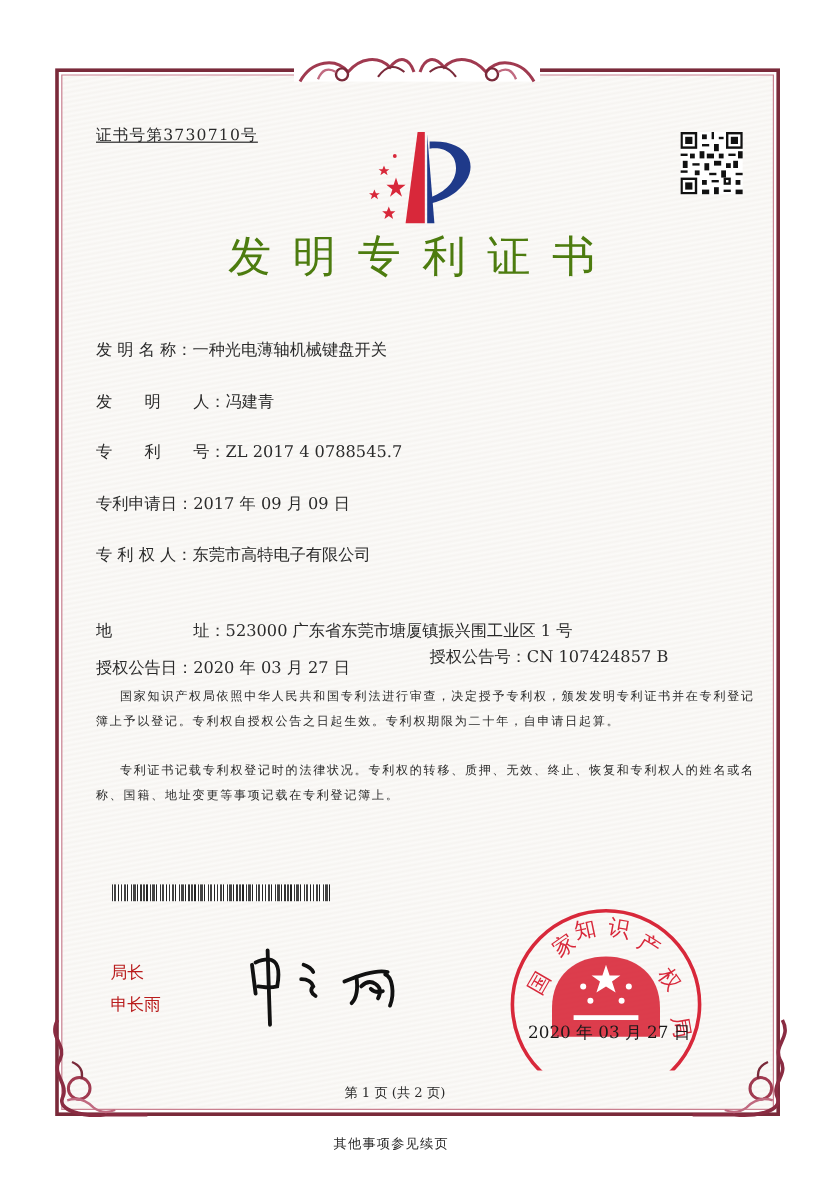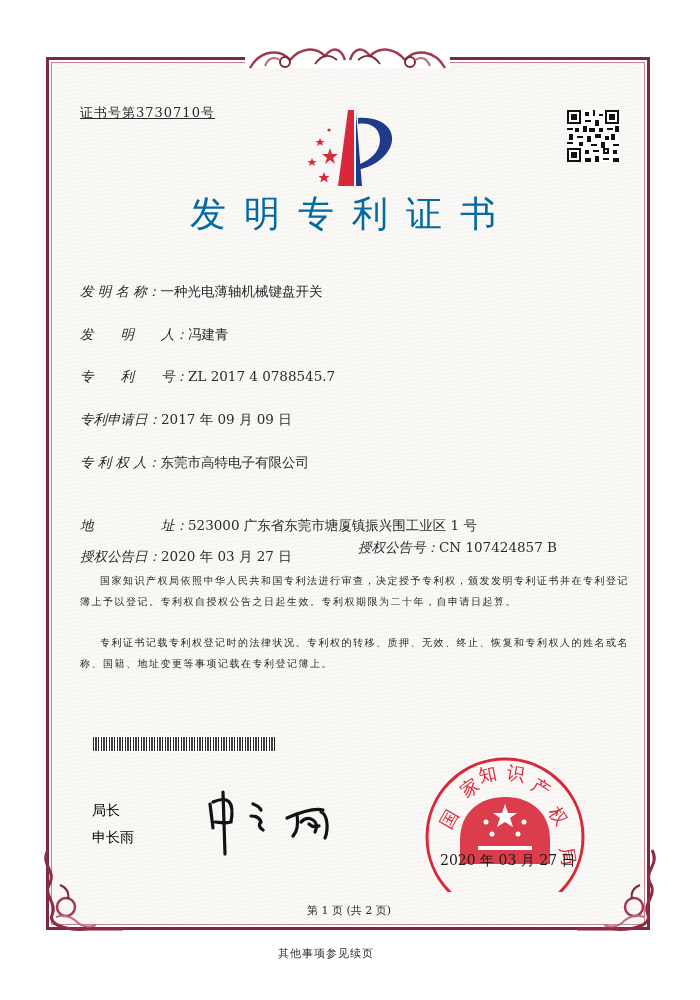--- a/index.html
+++ b/index.html
@@ -12,28 +12,28 @@
   .frame {
     position: absolute; left: 46px; top: 57px; width: 604px; height: 873px;
     border: 3px solid #7a2a3a;
     box-shadow: inset 0 0 0 2px #ffffff, inset 0 0 0 3px #c98090;
     background: repeating-linear-gradient(170deg, #fbfaf8 0px, #f6f4f1 2px, #fbfaf8 4px);
     box-sizing: border-box;
   }
   .ornament { position: absolute; }
   .abs { position: absolute; white-space: nowrap; }
   .certno { left: 80px; top: 104px; font-size: 13px; letter-spacing: 1px; text-decoration: underline; }
-  .title { left: 190px; top: 190px; font-size: 36px; letter-spacing: 18px; font-family: "DejaVu Sans", sans-serif; color: #0369a1; }
+  .title { left: 190px; top: 190px; font-size: 36px; letter-spacing: 18px; font-family: "DejaVu Sans", sans-serif; color: #4d7c0f; }
   .row { font-size: 13.5px; left: 80px; }
-  .row .lbl { display: inline-block; font-style: italic; }
+  .row .lbl { display: inline-block; }
   .para { position: absolute; left: 80px; width: 560px; font-size: 10px; line-height: 21px; text-indent: 2em; letter-spacing: 1.5px; }
   .barcode { left: 93px; top: 737px; width: 182px; height: 14px;
     background: repeating-linear-gradient(90deg, #333 0px, #333 1px, #fff 1px, #fff 2px, #444 2px, #444 4px, #fff 4px, #fff 5px, #222 5px, #222 6px, #fff 6px, #fff 8px); }
-  .sig-title { font-family: "DejaVu Sans", sans-serif; font-size: 14px; color: #000000; }
-  .pageinfo { left: 287px; top: 903px; font-size: 11px; margin-left: 20px; }
+  .sig-title { font-family: "DejaVu Sans", sans-serif; font-size: 14px; color: #b91c1c; }
+  .pageinfo { left: 287px; top: 903px; font-size: 11px; }
   .footer { left: 278px; top: 946px; font-size: 11px; letter-spacing: 1px; }
   .stamp-date { left: 440px; top: 852px; font-size: 14px; color: #1a1a1a; font-family: "DejaVu Serif", serif; }
 </style>
 </head>
 <body>
 
 <div class="frame"></div>
 
 <svg class="ornament" style="left:245px;top:42px" width="205" height="32" viewBox="0 0 205 32">
   <rect x="0" y="10" width="205" height="16" fill="#ffffff"></rect>

